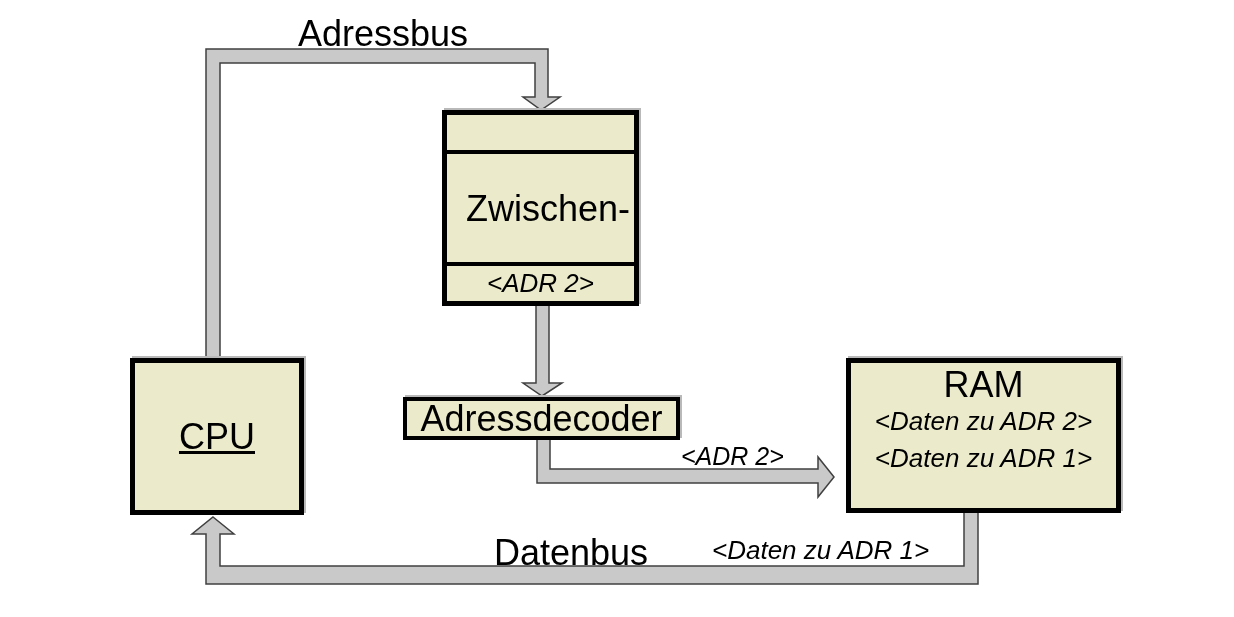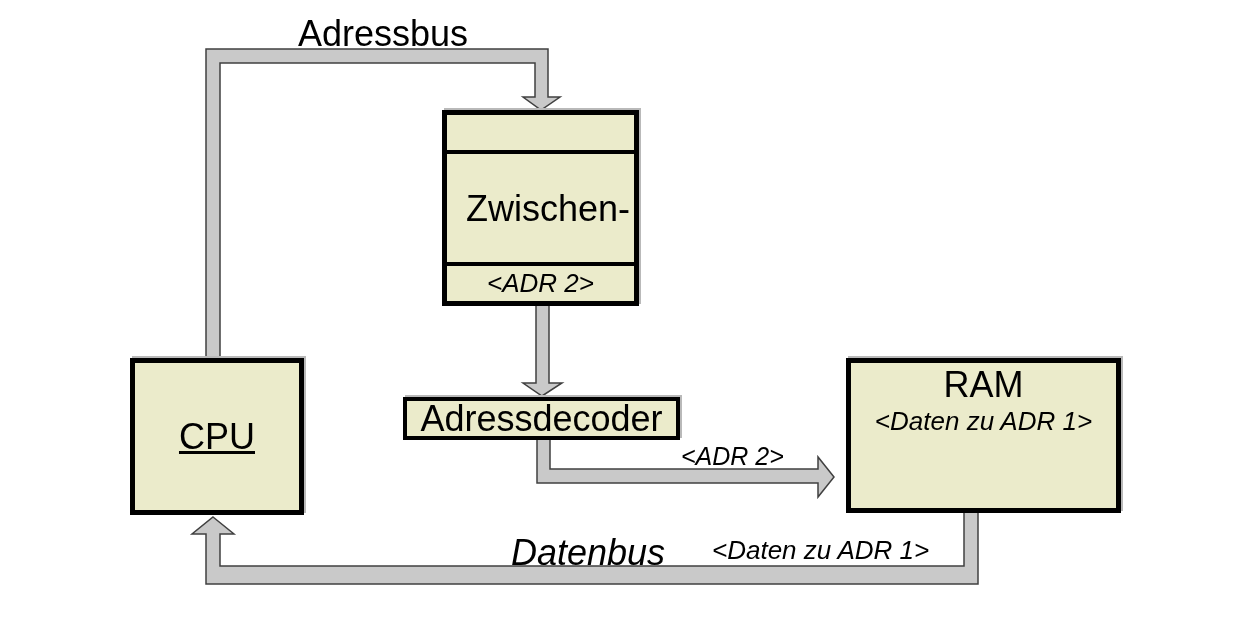--- a/index.html
+++ b/index.html
@@ -97,21 +97,21 @@
     display: flex; flex-direction: column; align-items: center;
     padding-top: 4px;
     margin-left: 16px;
   }
   #ram-box .main-label { line-height: 36px; }
   #ram-box .sub-label { line-height: 37px; }
 
   
   #adressbus-label { left: 298px; top: 13px; }
   #adr2-label      { left: 681px; top: 442px; font-size: 25px; }
-  #datenbus-label  { left: 511px; top: 532px; font-style: italic; }
+  #datenbus-label  { left: 494px; top: 532px; }
   #daten-adr1-label{ left: 712px; top: 536px; }
 </style>
 </head>
 <body>
 
 <div id="canvas">
 
   <svg id="bus-svg" viewBox="0 0 1234 617" xmlns="http://www.w3.org/2000/svg">
 
     <polygon class="bus" points="206,360 206,49 548,49 548,97 560,97 541,110 523,97 535,97 535,63 220,63 220,360"></polygon>
@@ -138,20 +138,21 @@
       <span class="sub-label">&lt;ADR 2&gt;</span>
     </div>
   </div>
 
   <div class="box" id="decoder-box">
     <span class="main-label">Adressdecoder</span>
   </div>
 
   <div class="box" id="ram-box">
     <span class="main-label">RAM</span>
+    <span class="sub-label">&lt;Daten zu ADR 2&gt;</span>
     <span class="sub-label">&lt;Daten zu ADR 1&gt;</span>
   </div>
 
   <span class="float-label main-label" id="adressbus-label">Adressbus</span>
 
   <span class="float-label sub-label" id="adr2-label">&lt;ADR 2&gt;</span>
 
   <span class="float-label main-label" id="datenbus-label">Datenbus</span>
 
   <span class="float-label sub-label" id="daten-adr1-label">&lt;Daten zu ADR 1&gt;</span>

